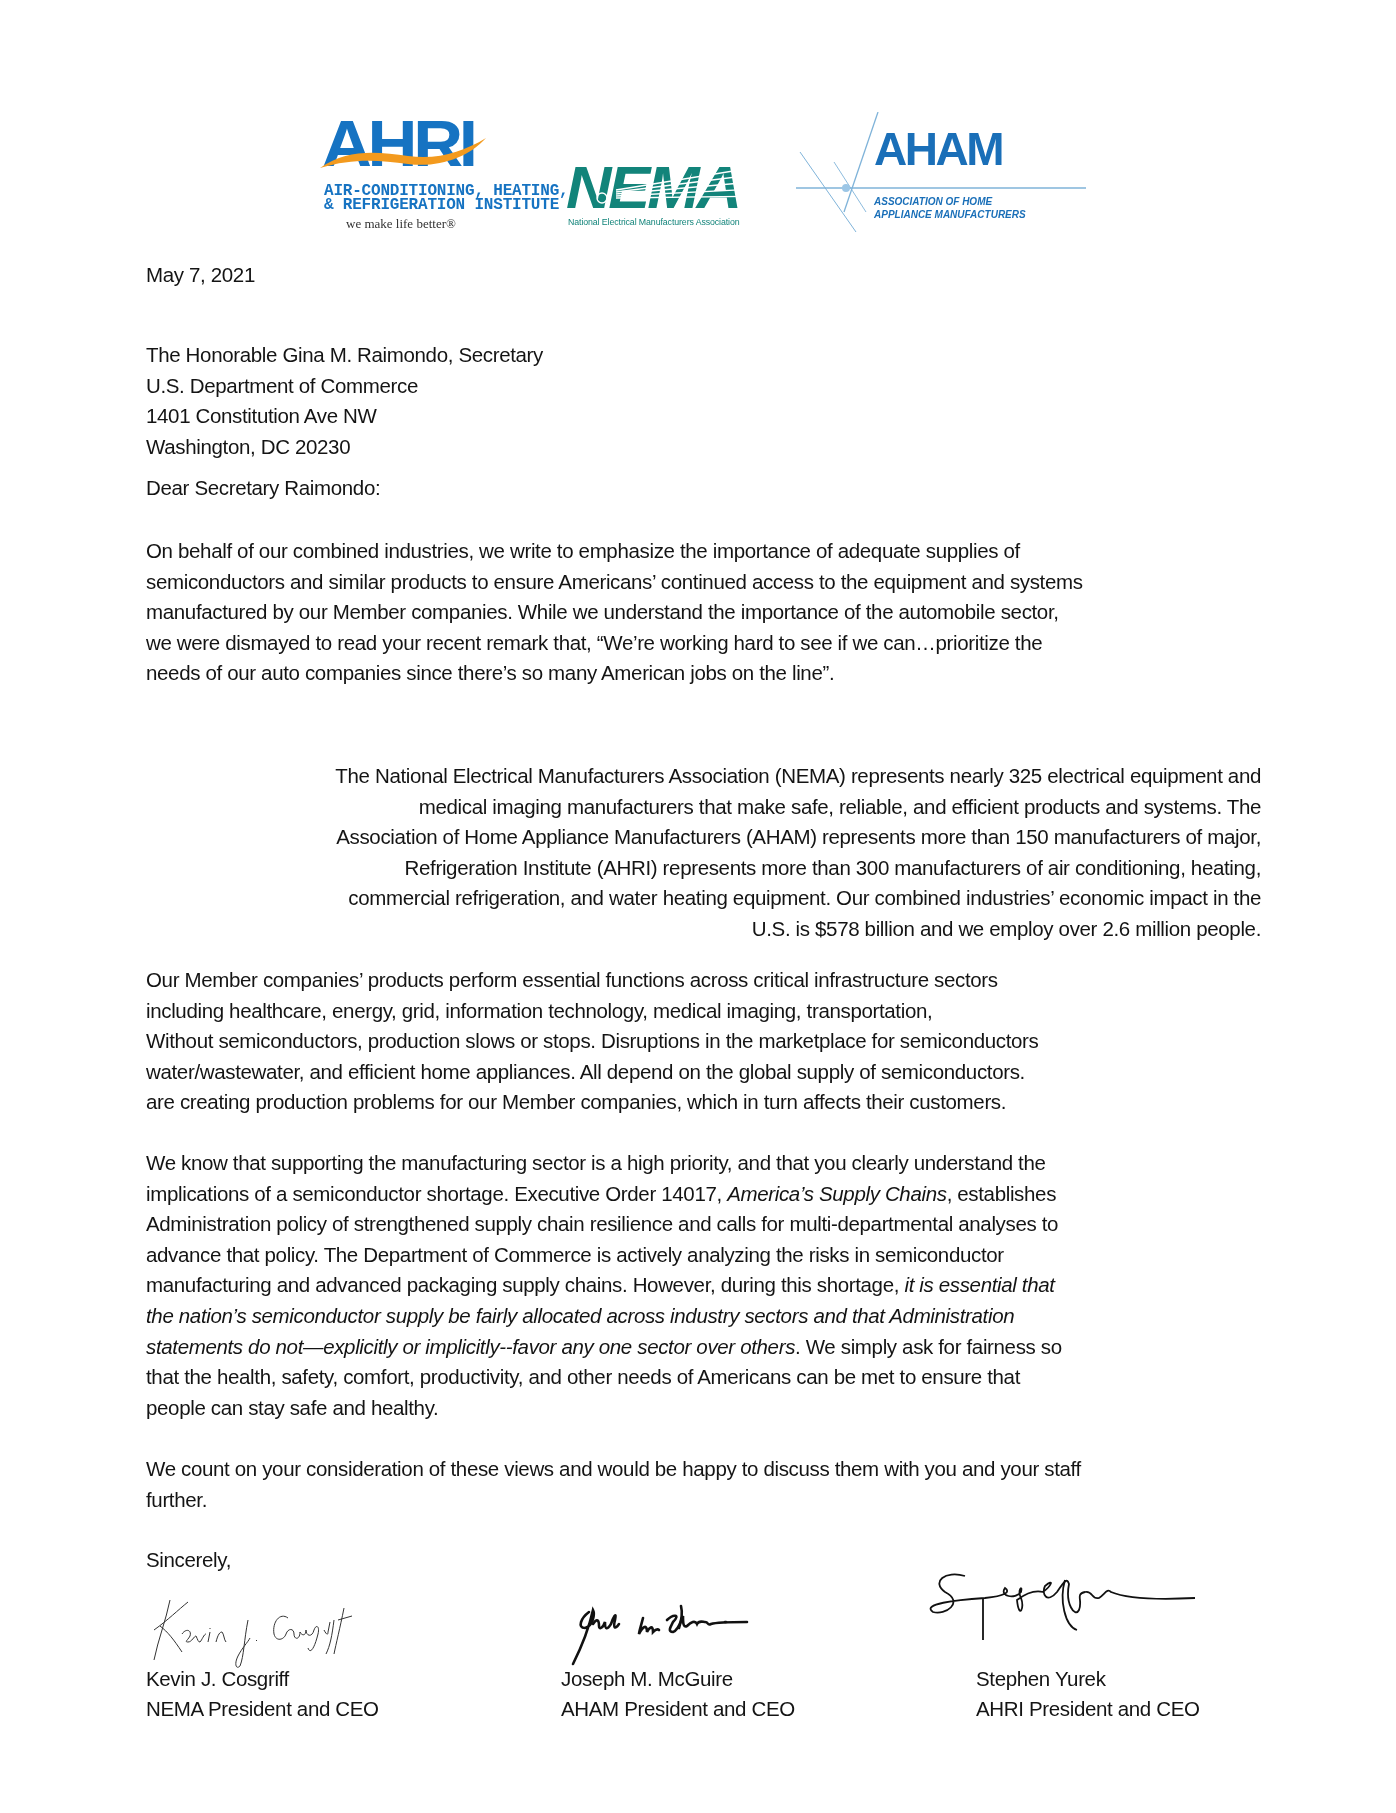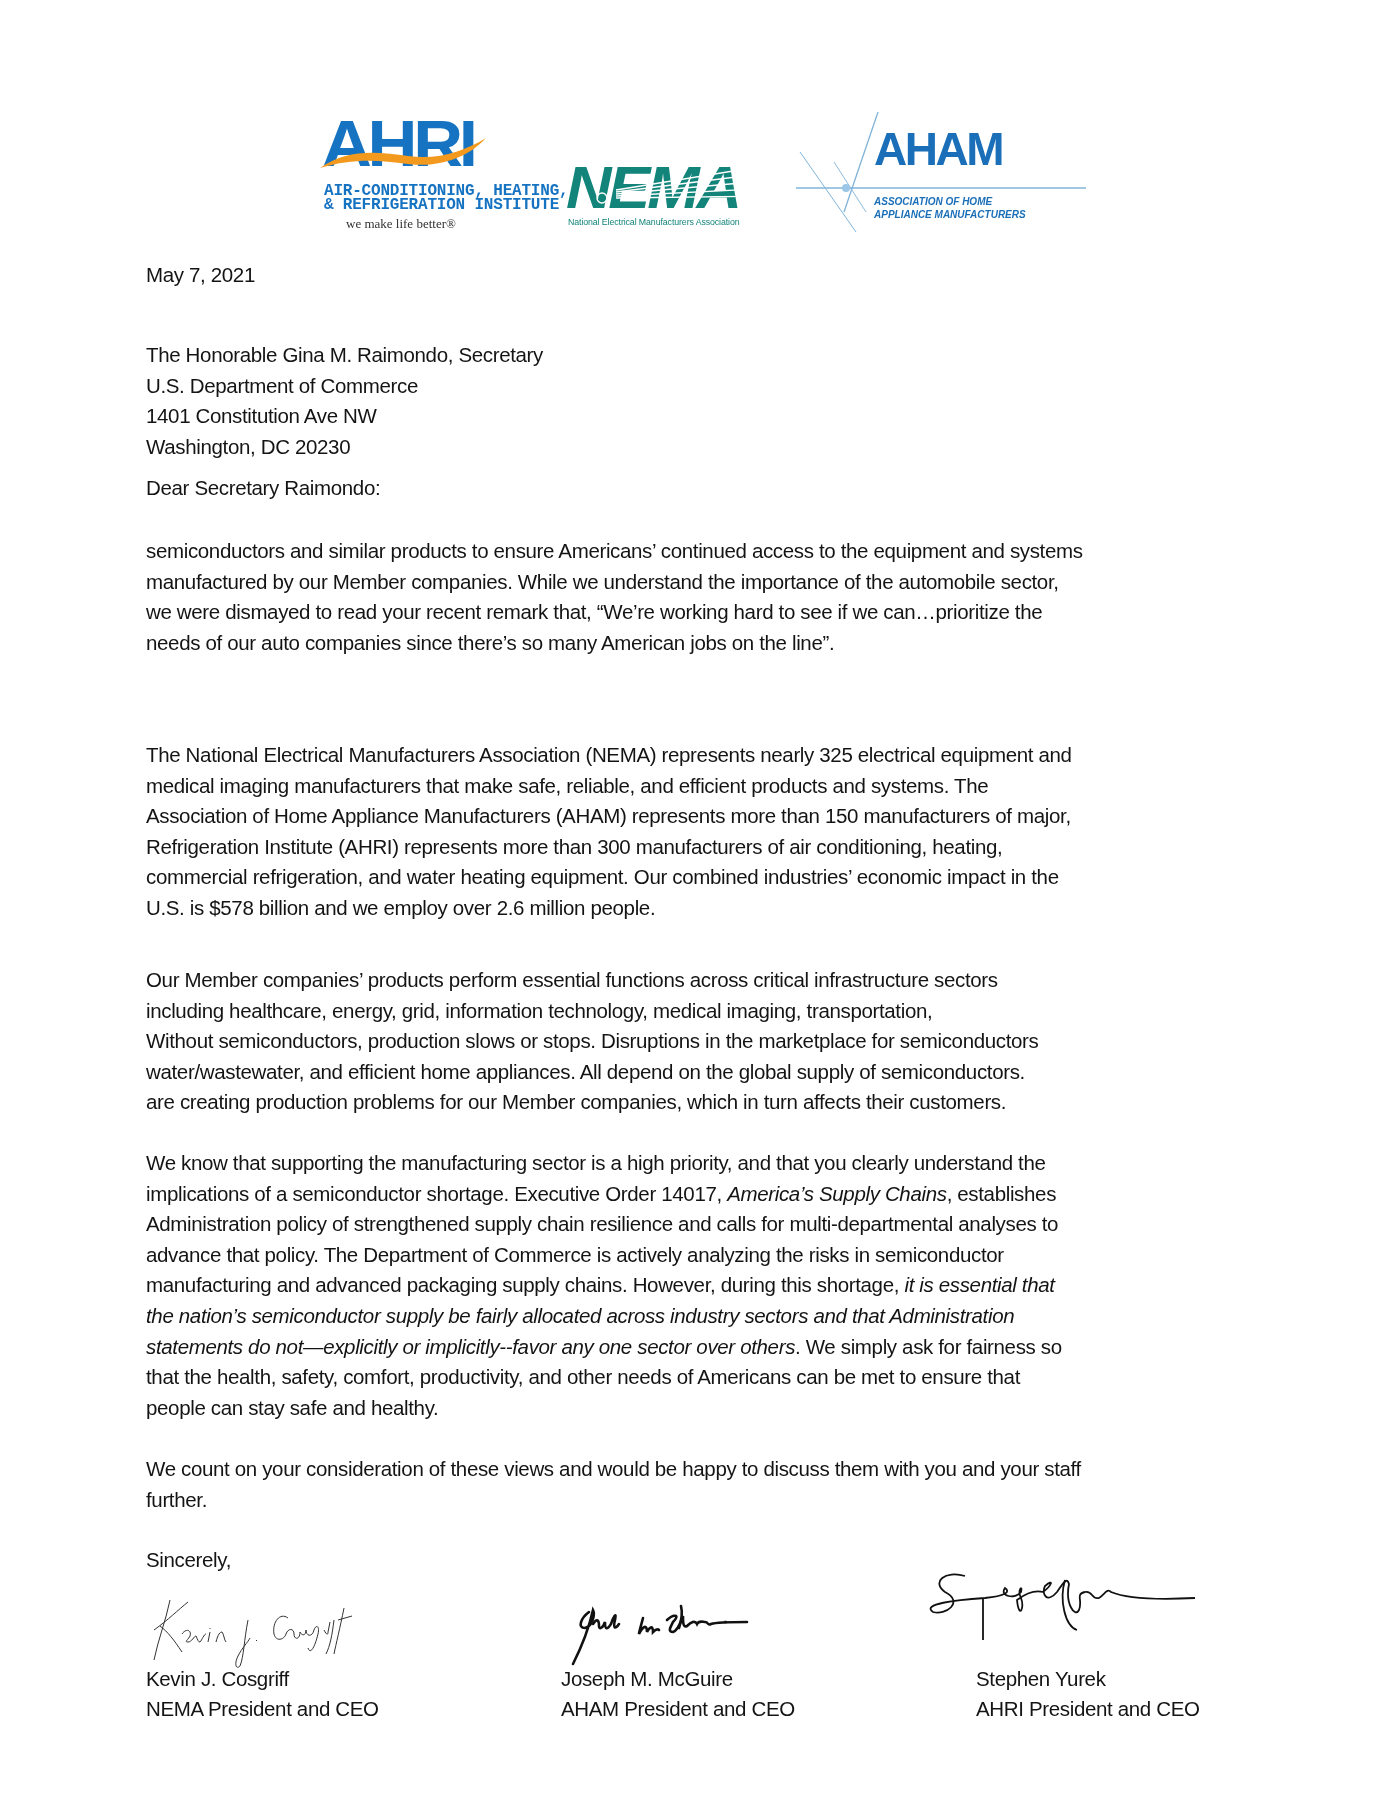--- a/index.html
+++ b/index.html
@@ -85,27 +85,28 @@
   <div class="para txt" style="top:312px;margin-top:28px;">
     <span class="ln">The Honorable Gina M. Raimondo, Secretary</span>
     <span class="ln">U.S. Department of Commerce</span>
     <span class="ln">1401 Constitution Ave NW</span>
     <span class="ln">Washington, DC 20230</span>
   </div>
 
   <div class="abs txt line" style="left:146px; top:473px;">Dear Secretary Raimondo:</div>
 
   <div class="para txt" style="top:536px;">
+    <span class="ln">On behalf of our combined industries, we write to emphasize the importance of adequate supplies of</span>
     <span class="ln">semiconductors and similar products to ensure Americans’ continued access to the equipment and systems</span>
     <span class="ln">manufactured by our Member companies. While we understand the importance of the automobile sector,</span>
     <span class="ln">we were dismayed to read your recent remark that, “We’re working hard to see if we can…prioritize the</span>
     <span class="ln">needs of our auto companies since there’s so many American jobs on the line”.</span>
   </div>
 
-  <div class="para txt" style="top:740px;">
+  <div class="para txt" style="top:761px;text-align:right;">
     <span class="ln">The National Electrical Manufacturers Association (NEMA) represents nearly 325 electrical equipment and</span>
     <span class="ln">medical imaging manufacturers that make safe, reliable, and efficient products and systems.  The</span>
     <span class="ln">Association of Home Appliance Manufacturers (AHAM) represents more than 150 manufacturers of major,</span>
     <span class="ln">Refrigeration Institute (AHRI) represents more than 300 manufacturers of air conditioning, heating,</span>
     <span class="ln">commercial refrigeration, and water heating equipment.  Our combined industries’ economic impact in the</span>
     <span class="ln">U.S. is $578 billion and we employ over 2.6 million people.</span>
   </div>
 
   <div class="para txt" style="top:965px;">
     <span class="ln">Our Member companies’ products perform essential functions across critical infrastructure sectors</span>

